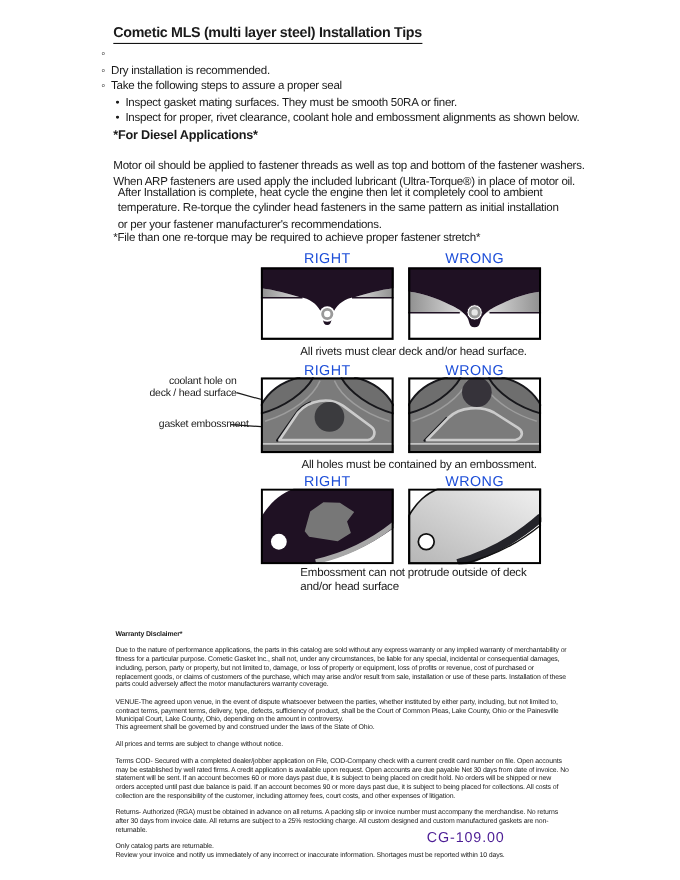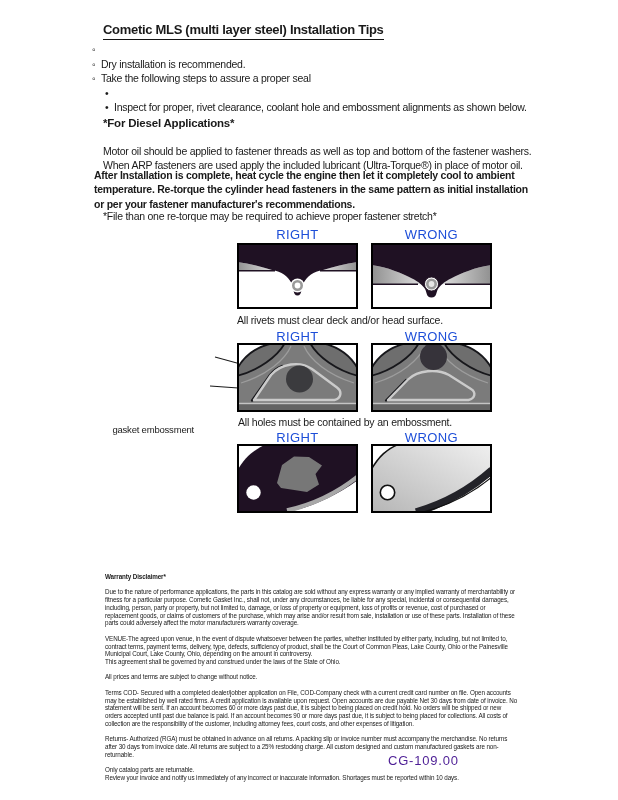--- a/index.html
+++ b/index.html
@@ -13,24 +13,24 @@
     border-bottom:1.7px solid #141414;padding-bottom:2px;white-space:nowrap;
   }
   .bullets{left:92px;top:42px;font-size:10.5px;letter-spacing:-0.25px;line-height:14.6px;}
   .b-row{display:flex;}
   .b-row .mk{width:9px;flex:0 0 9px;}
   .b-row.sub{margin-left:13px;}
   .b-row.sub .mk{width:9px;}
   .heading{left:103px;top:117px;font-size:11.5px;font-weight:bold;letter-spacing:-0.2px;}
   .para{font-size:10.5px;letter-spacing:-0.25px;line-height:14.4px;white-space:pre-line;width:500px;}
   .p1{left:103px;top:144px;}
-  .p2{left:94px;top:168px;font-weight:bold;}
+  .p2{left:107px;top:168px;}
   .note{left:103px;top:210px;font-size:10.5px;letter-spacing:-0.25px;}
   .dg-label{width:121px;text-align:center;font-size:13px;letter-spacing:0.4px;color:#1d4ed8;}
-  .caption{font-size:10.5px;letter-spacing:-0.2px;line-height:12.2px;white-space:pre-line;}
+  .caption{font-size:10.5px;letter-spacing:-0.2px;line-height:12.2px;white-space:pre-line;margin-left:36px;}
   .side-label{font-size:9.5px;letter-spacing:-0.2px;line-height:11.3px;text-align:right;white-space:pre-line;}
   .fineprint{left:105px;top:573px;width:413px;font-size:6.3px;letter-spacing:-0.12px;line-height:7.8px;}
   .fineprint .fp-h{font-weight:bold;margin:0 0 7.5px 0;}
   .fineprint p{margin:0 0 7.5px 0;white-space:pre-line;}
   .doc-code{left:388px;top:753px;font-size:13px;letter-spacing:0.8px;color:#4c1d95;}
   svg{display:block;}
 </style>
 </head>
 <body>
 
@@ -45,20 +45,21 @@
     <div class="b-row">
         <span class="mk">◦</span>
         <span>Dry installation is recommended.</span>
       </div>
     <div class="b-row">
         <span class="mk">◦</span>
         <span>Take the following steps to assure a proper seal</span>
       </div>
     <div class="b-row sub">
         <span class="mk">•</span>
+        <span>Inspect gasket mating surfaces.  They must be smooth 50RA or finer.</span>
       </div>
     <div class="b-row sub">
         <span class="mk">•</span>
         <span>Inspect for proper, rivet clearance, coolant hole and embossment alignments as shown below.</span>
       </div>
   </div>
 
   <div class="abs heading">*For Diesel Applications*</div>
   <div class="abs para p1">Motor oil should be applied to fastener threads as well as top and bottom of the fastener washers.
 When ARP fasteners are used apply the included lubricant (Ultra-Torque®) in place of motor oil.</div>
@@ -104,21 +105,23 @@
       <circle cx="60.5" cy="41" r="4.2" fill="#e6e6e6" stroke="#9a9a9a" stroke-width="2.6"></circle>
       <rect x="1" y="1" width="119" height="64" fill="none" stroke="#000" stroke-width="2"></rect>
     </svg>
   </div>
 
   <div class="abs caption" style="left:237px;top:314px;">All rivets must clear deck and/or head surface.</div>
 
   <div class="abs dg-label" style="left:237px;top:329px;">RIGHT</div>
   <div class="abs dg-label" style="left:371px;top:329px;">WRONG</div>
 
-  <div class="abs side-label" style="left:94px;top:380px;width:100px;margin-top:44px;">gasket embossment</div>
+  <div class="abs side-label" style="left:110px;top:341px;width:105px;">coolant hole on
+deck / head surface</div>
+  <div class="abs side-label" style="left:126px;top:380px;width:100px;">gasket embossment</div>
 
   <div class="abs" style="left:205px;top:345px;">
     <svg width="100" height="52" viewBox="0 0 100 52">
       <line x1="10" y1="12" x2="94" y2="35" stroke="#1a1a1a" stroke-width="1.1"></line>
       <line x1="5" y1="41" x2="77" y2="46" stroke="#1a1a1a" stroke-width="1.1"></line>
     </svg>
   </div>
 
   <div class="abs" style="left:237px;top:343px;">
     <svg width="121" height="69" viewBox="0 0 121 69">
@@ -190,20 +193,22 @@
       </defs>
       <rect width="121" height="69" fill="#fff"></rect>
       <path d="M28,0 H121 V30 C96,50 70,62 44,69 H0 V26 C8,12 16,5 28,0 Z" fill="url(#gband)" stroke="#111" stroke-width="1.5"></path>
       <path d="M121,26 C98,46.5 73,60 45,68" fill="none" stroke="#232329" stroke-width="7.5"></path>
       <path d="M121,33 C98,52 73,63.5 46,69.5" fill="none" stroke="#111" stroke-width="1.3"></path>
       <circle cx="16.5" cy="48.5" r="7.2" fill="#ffffff" stroke="#111" stroke-width="1.6"></circle>
       <rect x="1" y="1" width="119" height="67" fill="none" stroke="#000" stroke-width="2"></rect>
     </svg>
   </div>
 
+  <div class="abs caption" style="left:237px;top:515px;width:250px;">Embossment can not protrude outside of deck
+and/or head surface</div>
 
   <div class="abs fineprint">
     <div class="fp-h">Warranty Disclaimer*</div>
     <p>Due to the nature of performance applications, the parts in this catalog are sold without any express warranty or any implied warranty of merchantability or fitness for a particular purpose.  Cometic Gasket Inc., shall not, under any circumstances, be liable for any special, incidental or consequential damages, including, person, party or property, but not limited to, damage, or loss of property or equipment, loss of profits or revenue, cost of purchased or replacement goods, or claims of customers of the purchase, which may arise and/or result from sale, installation or use of these parts.  Installation of these parts could adversely affect the motor manufacturers warranty coverage.</p>
     <p>VENUE-The agreed upon venue, in the event of dispute whatsoever between the parties, whether instituted by either party, including, but not limited to, contract terms, payment terms, delivery, type, defects, sufficiency of product, shall be the Court of Common Pleas, Lake County, Ohio or the Painesville Municipal Court, Lake County, Ohio, depending on the amount in controversy.
 This agreement shall be governed by and construed under the laws of the State of Ohio.</p>
     <p>All prices and terms are subject to change without notice.</p>
     <p>Terms COD- Secured with a completed dealer/jobber application on File, COD-Company check with a current credit card number on file.  Open accounts may be established by well rated firms.  A credit application is available upon request.  Open accounts are due payable Net 30 days from date of invoice.  No statement will be sent.  If an account becomes 60 or more days past due, it is subject to being placed on credit hold.  No orders will be shipped or new orders accepted until past due balance is paid.  If an account becomes 90 or more days past due, it is subject to being placed for collections.  All costs of collection are the responsibility of the customer, including attorney fees, court costs, and other expenses of litigation.</p>
     <p>Returns- Authorized (RGA) must be obtained in advance on all returns.  A packing slip or invoice number must accompany the merchandise.  No returns after 30 days from invoice date.  All returns are subject to a 25% restocking charge.  All custom designed and custom manufactured gaskets are non-returnable.</p>
     <p>Only catalog parts are returnable.

